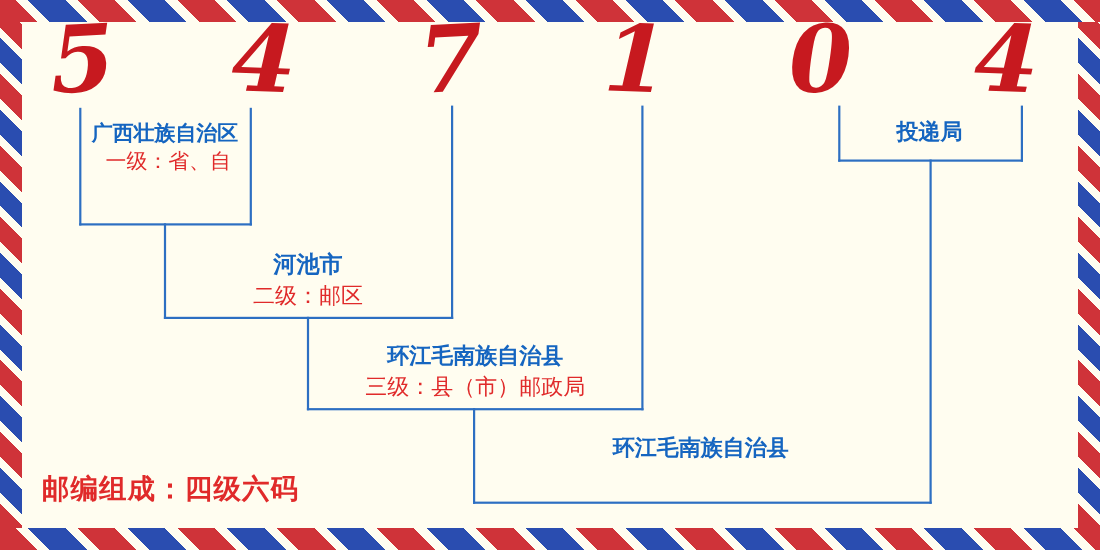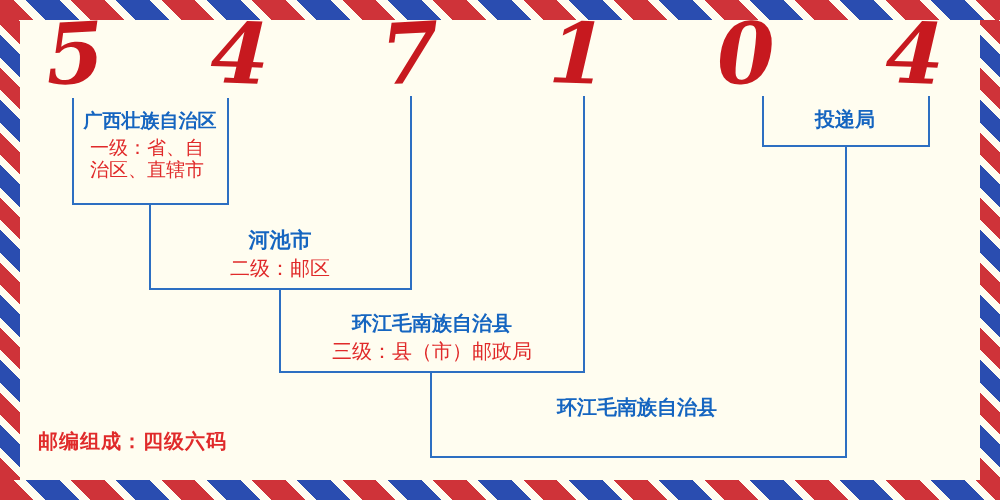--- a/index.html
+++ b/index.html
@@ -41,27 +41,27 @@
 
   
   .lvl-name{
     position:absolute;transform:translateX(-50%);
     color:#1565c0;font-weight:bold;font-size:20px;
     white-space:nowrap;text-align:center;
   }
   .lvl-desc{
     position:absolute;transform:translateX(-50%);
     color:#e02a2a;font-size:20px;
-    white-space:nowrap;text-align:left;
+    white-space:nowrap;text-align:right;
   }
   .b1{font-size:19px;}
   .b1.lvl-desc{white-space:normal;width:120px;line-height:22px;}
   .footer-note{
     position:absolute;left:38px;top:428px;
-    color:#e02a2a;font-weight:bold;font-size:20px;
+    color:#e02a2a;font-weight:bold;font-size:25px;
     letter-spacing:1px;
   }
 </style>
 </head>
 <body>
 
 <div class="canvas">
 
   <div class="stripe stripe-h stripe-top"></div>
   <div class="stripe stripe-h stripe-bottom"></div>
@@ -71,21 +71,20 @@
   <span class="digit" style="left:75px">5</span>
   <span class="digit even" style="left:240px">4</span>
   <span class="digit" style="left:410px">7</span>
   <span class="digit even" style="left:578px">1</span>
   <span class="digit" style="left:746px">0</span>
   <span class="digit even" style="left:915px">4</span>
 
   <div class="lvl-name b1" style="left:150px;top:108px">广西壮族自治区</div>
   <div class="lvl-desc b1" style="left:150px;top:136px">
       <span style="display: block;">一级：省、自</span>
-      <span style="display: block;">治区、直辖市</span>
     </div>
 
   <div class="lvl-name" style="left:280px;top:226px;font-size:21px">河池市</div>
   <div class="lvl-desc" style="left:280px;top:255px">二级：邮区</div>
 
   <div class="lvl-name" style="left:432px;top:310px">环江毛南族自治县</div>
   <div class="lvl-desc" style="left:432px;top:338px">三级：县（市）邮政局</div>
 
   <div class="lvl-name" style="left:637px;top:394px">环江毛南族自治县</div>
 

